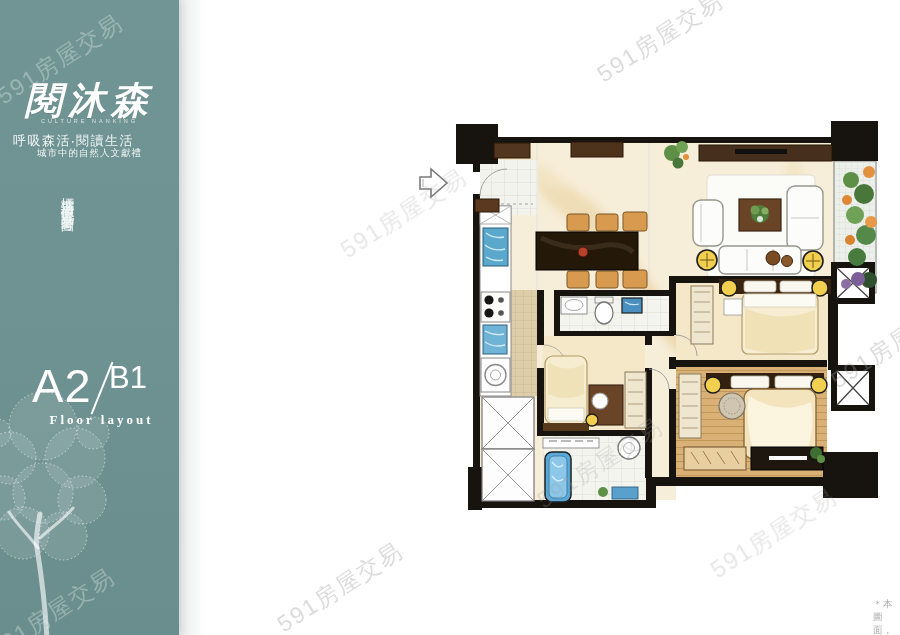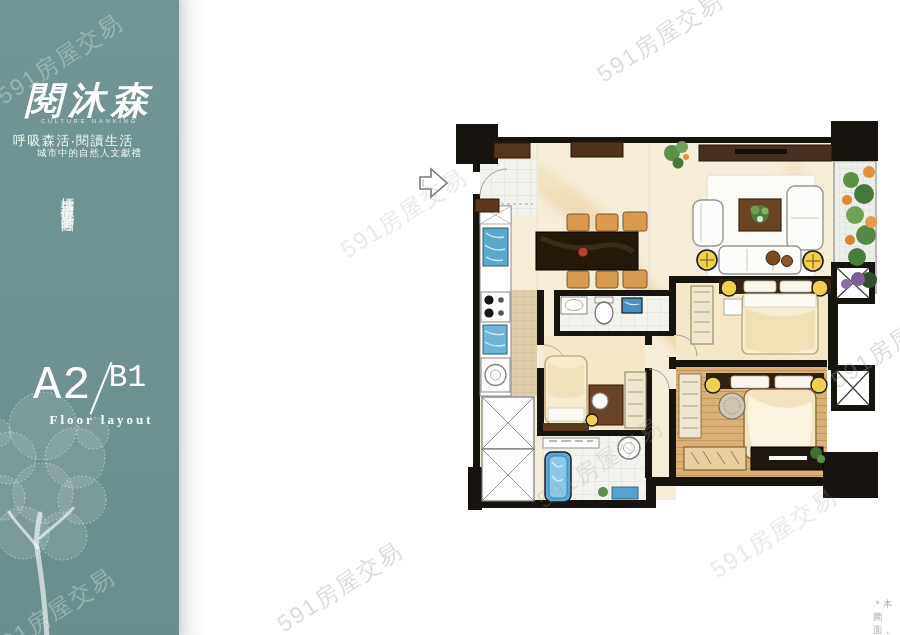--- a/index.html
+++ b/index.html
@@ -18,21 +18,21 @@
                color:rgba(255,255,255,.75); font-size:5.5px; letter-spacing:3px; }
   .tagline1 { position:absolute; left:0; top:131px; width:147px; text-align:center;
               color:#eef5f3; font-size:13px; letter-spacing:1.5px; }
   .tagline2 { position:absolute; left:0; top:147px; width:179px; text-align:center;
               color:#eef5f3; font-size:9.5px; letter-spacing:1px; }
   .vcap { position:absolute; left:58px; top:186px; height:150px;
           writing-mode:vertical-rl; text-orientation:upright;
           color:#f0f6f4; font-size:13.5px; letter-spacing:2.5px; }
   .unit-row { position:absolute; left:0; top:360px; width:179px; display:flex;
               justify-content:center; align-items:flex-start;
-              color:#ffffff; font-family:Liberation Mono, monospace; }
+              color:#ffffff; font-family:Liberation Sans, sans-serif; }
   .unit-a { font-size:47px; line-height:52px; letter-spacing:1px; }
   .unit-slash { width:1.5px; height:56px; background:#ffffff; transform:rotate(22deg);
                 margin:0 7px 0 9px; }
   .unit-b { font-size:31px; line-height:36px; }
   .unit-cap { position:absolute; left:12px; top:412px; width:179px; text-align:center;
               color:#ffffff; font-family:"Liberation Serif", serif; font-weight:bold;
               font-size:13px; letter-spacing:3px; }
   .tree { position:absolute; left:-15px; bottom:-8px; }
 
   

